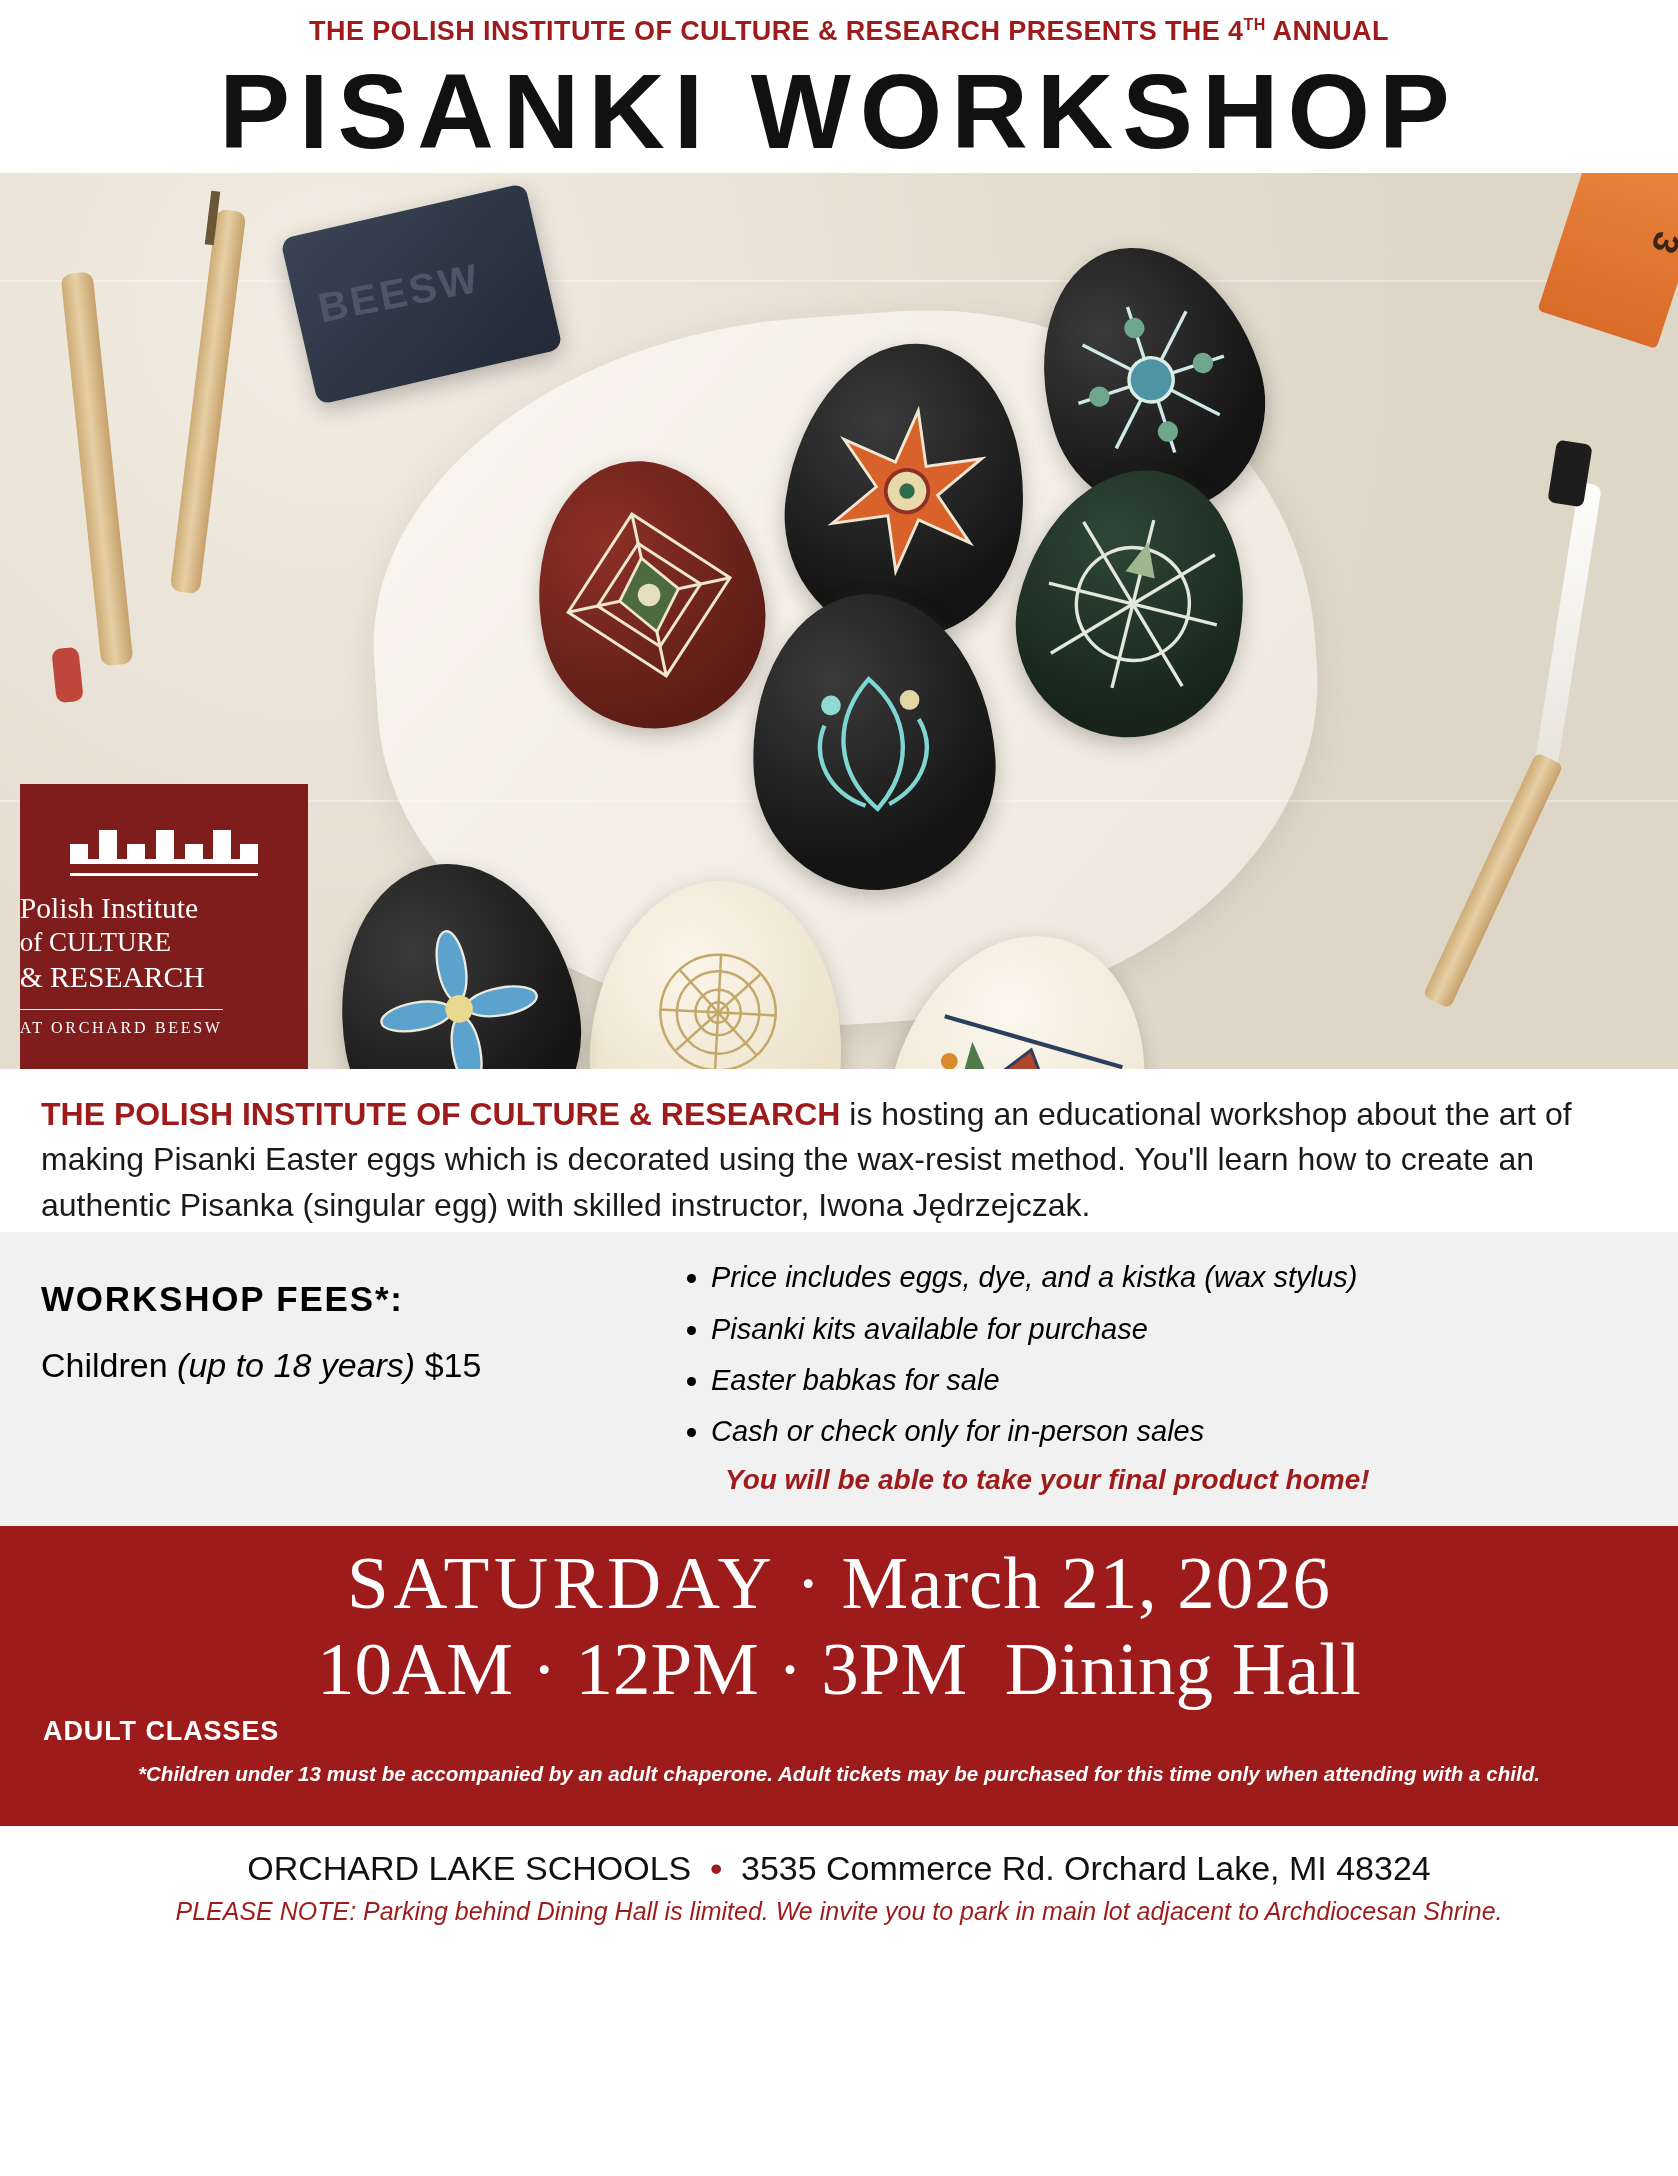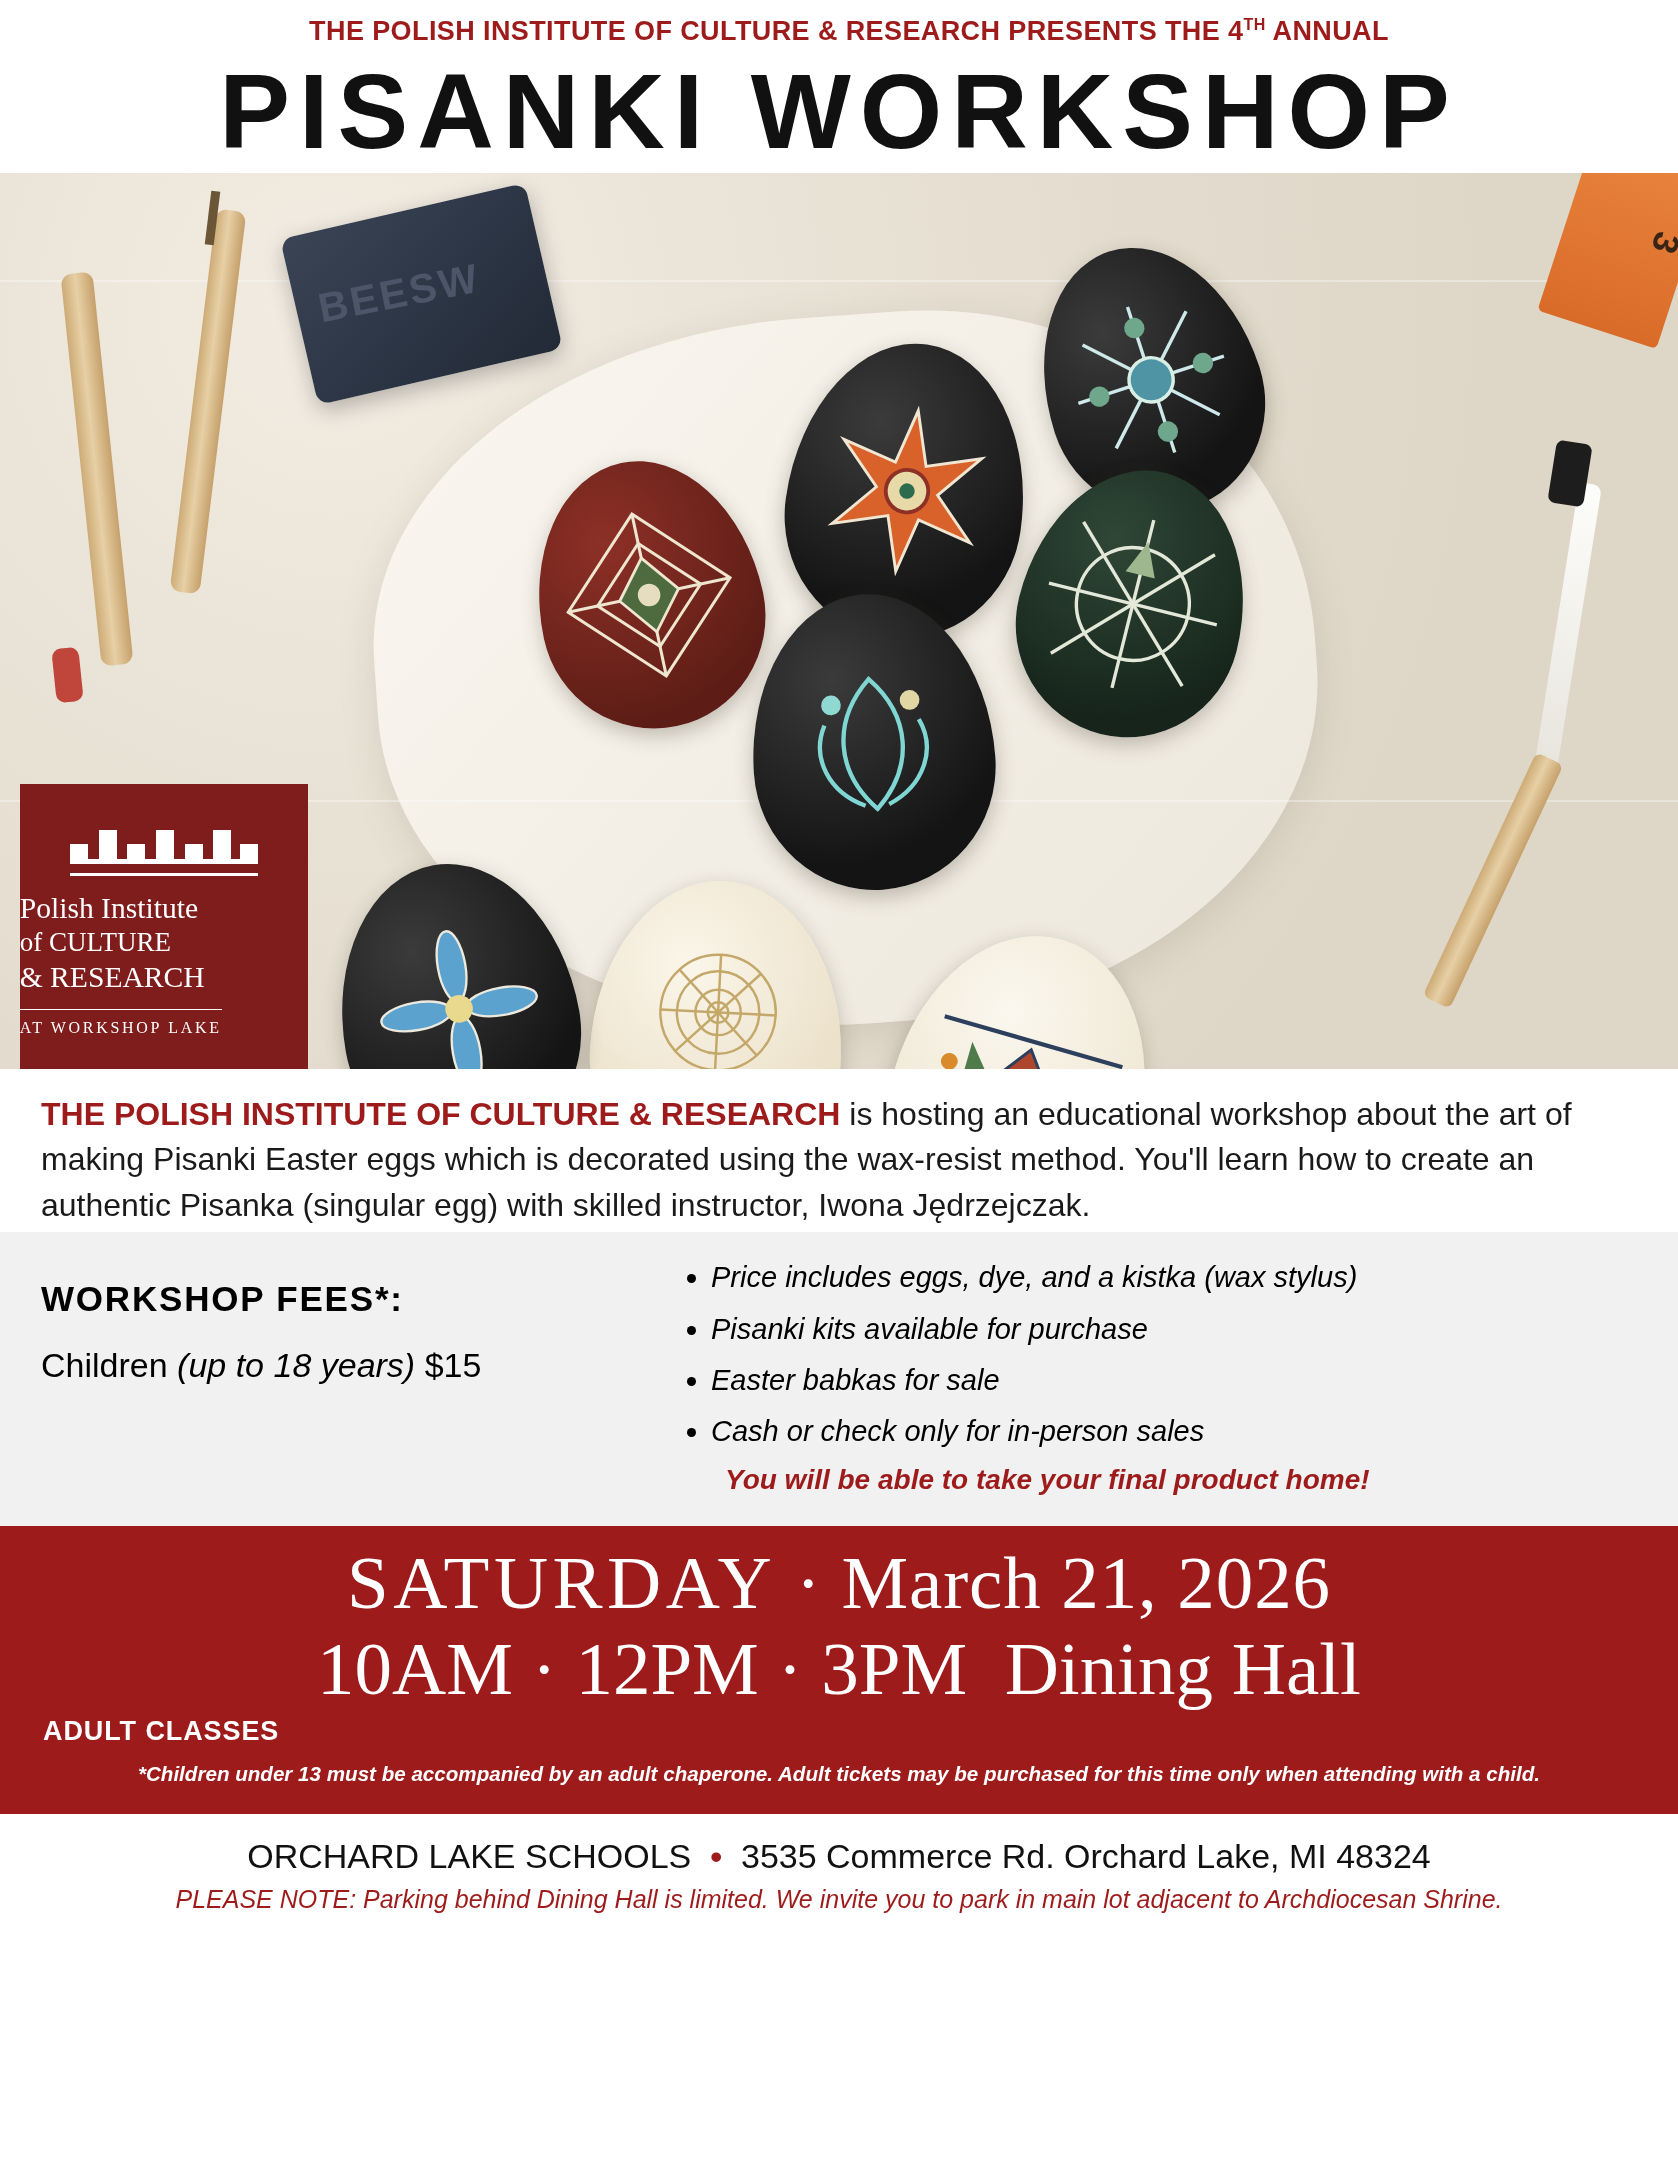--- a/index.html
+++ b/index.html
@@ -262,21 +262,21 @@
     font-style: italic;
     padding: 29px 18px 27px 18px;
   }
   .call-line .phone { color: #9e1b1b; }
 
   
   .date-block {
     background: #9e1b1b;
     color: #ffffff;
     text-align: center;
-    padding: 16px 18px 18px 18px;
+    padding: 16px 18px 30px 18px;
   }
   .date-line1 {
     font-family: "Liberation Serif", serif;
     font-size: 75px;
     letter-spacing: 0.9px;
     line-height: 1.08;
   }
   .date-line1 .day { letter-spacing: 4.5px; }
   .date-line2 {
     font-family: "Liberation Serif", serif;
@@ -473,21 +473,21 @@
         <div style="left:143px;height:34px;"></div>
         <div style="left:170px;height:19.7px;width:18px;"></div>
         <div style="left:0px;bottom:0;width:188px;height:5.4px;"></div>
       </div>
       <div class="logo-line"></div>
       <div class="logo-text">
         <div>Polish Institute</div>
         <div class="sm">of CULTURE</div>
         <div>&amp; RESEARCH</div>
       </div>
-      <div class="logo-sub">AT WORKSHOP LAKE</div>
+      <div class="logo-sub">AT ORCHARD BEESW</div>
     </div>
   </div>
 
   <div class="intro">
     <span class="brand">THE POLISH INSTITUTE OF CULTURE &amp; RESEARCH</span><span> is hosting an educational workshop about the art of making Pisanki Easter eggs which is decorated using the wax-resist method. You'll learn how to create an authentic Pisanka (singular egg) with skilled instructor, Iwona Jędrzejczak.</span>
   </div>
 
   <div class="fees-band">
     <div class="fees-left">
       <div class="fees-title">WORKSHOP FEES*:</div>

